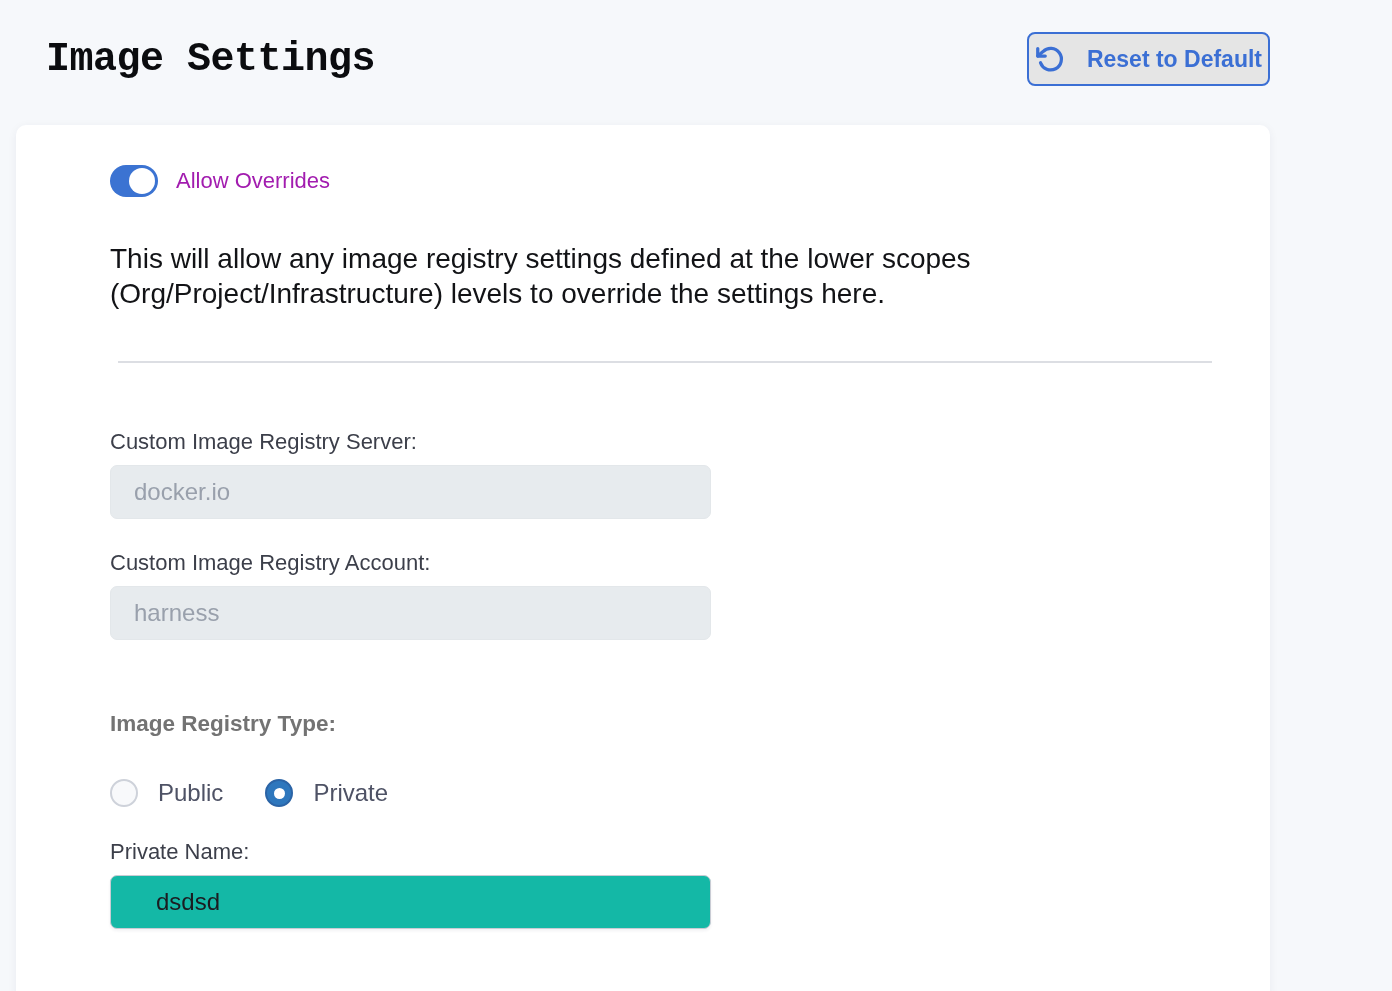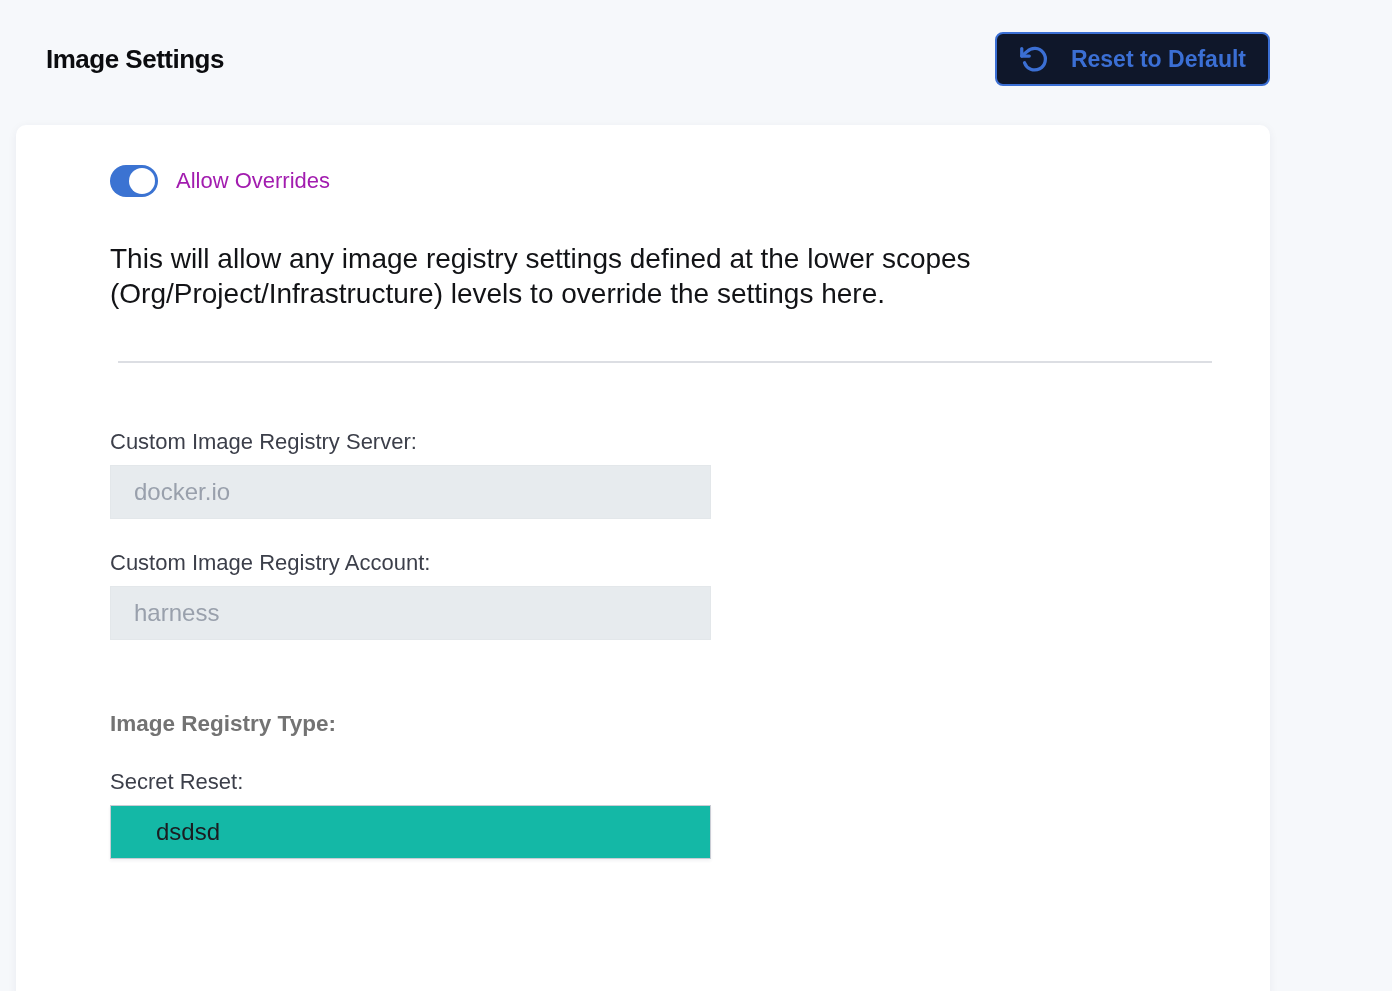--- a/index.html
+++ b/index.html
@@ -13,33 +13,34 @@
 
   
   .page-header {
     display: flex;
     justify-content: space-between;
     align-items: center;
     padding: 30px 122px 0 46px;
     height: 88px;
   }
   .page-title {
-    font-size: 26px;
+    font-size: 40px;
     font-weight: 700;
     letter-spacing: -0.5px;
     color: #0b0c0f;
+    font-family: Liberation Mono, monospace;
   }
   .reset-btn {
     display: flex;
     align-items: center;
     gap: 22px;
-    background: #0f172a;
+    background: #e5e5e5;
     border: 2px solid #3b6fd4;
     border-radius: 8px;
-    padding: 10px 22px;
+    padding: 10px 6px;
     height: 54px;
     color: #3b6fd4;
     font-size: 23px;
     font-weight: 700;
     font-family: inherit;
     cursor: pointer;
   }
   .reset-btn svg { display: block; }
 
   
@@ -106,21 +107,21 @@
   }
   .field-label.first { margin-top: 66px; }
   .field-label.mid   { margin-top: 31px; }
   .field-label.secret{ margin-top: 32px; }
 
   .text-input {
     display: block;
     margin-top: 10px;
     width: 601px;
     height: 54px;
-    border-radius: 0;
+    border-radius: 7px;
     padding: 0 23px;
     font-size: 24px;
     font-family: inherit;
     outline: none;
   }
   .text-input:disabled {
     background: #e7ebee;
     border: 1px solid #e3e7ea;
     color: #99a0ac;
     -webkit-text-fill-color: #99a0ac;
@@ -211,17 +212,27 @@
   <div class="divider"></div>
 
   <div class="field-label first">Custom Image Registry Server:</div>
   <input class="text-input" type="text" disabled="" value="docker.io" style="">
 
   <div class="field-label mid">Custom Image Registry Account:</div>
   <input class="text-input" type="text" disabled="" value="harness" style="">
 
   <div class="section-label">Image Registry Type:</div>
 
-
-  <div class="field-label secret">Secret Reset:</div>
+  <div class="radio-row">
+    <div class="radio-option">
+      <span class="radio-circle"></span>
+      <span class="radio-label">Public</span>
+    </div>
+    <div class="radio-option selected">
+      <span class="radio-circle"></span>
+      <span class="radio-label">Private</span>
+    </div>
+  </div>
+
+  <div class="field-label secret">Private Name:</div>
   <input class="text-input editable" type="text" value="dsdsd" style="">
 
 </div>
 
 </body></html>

